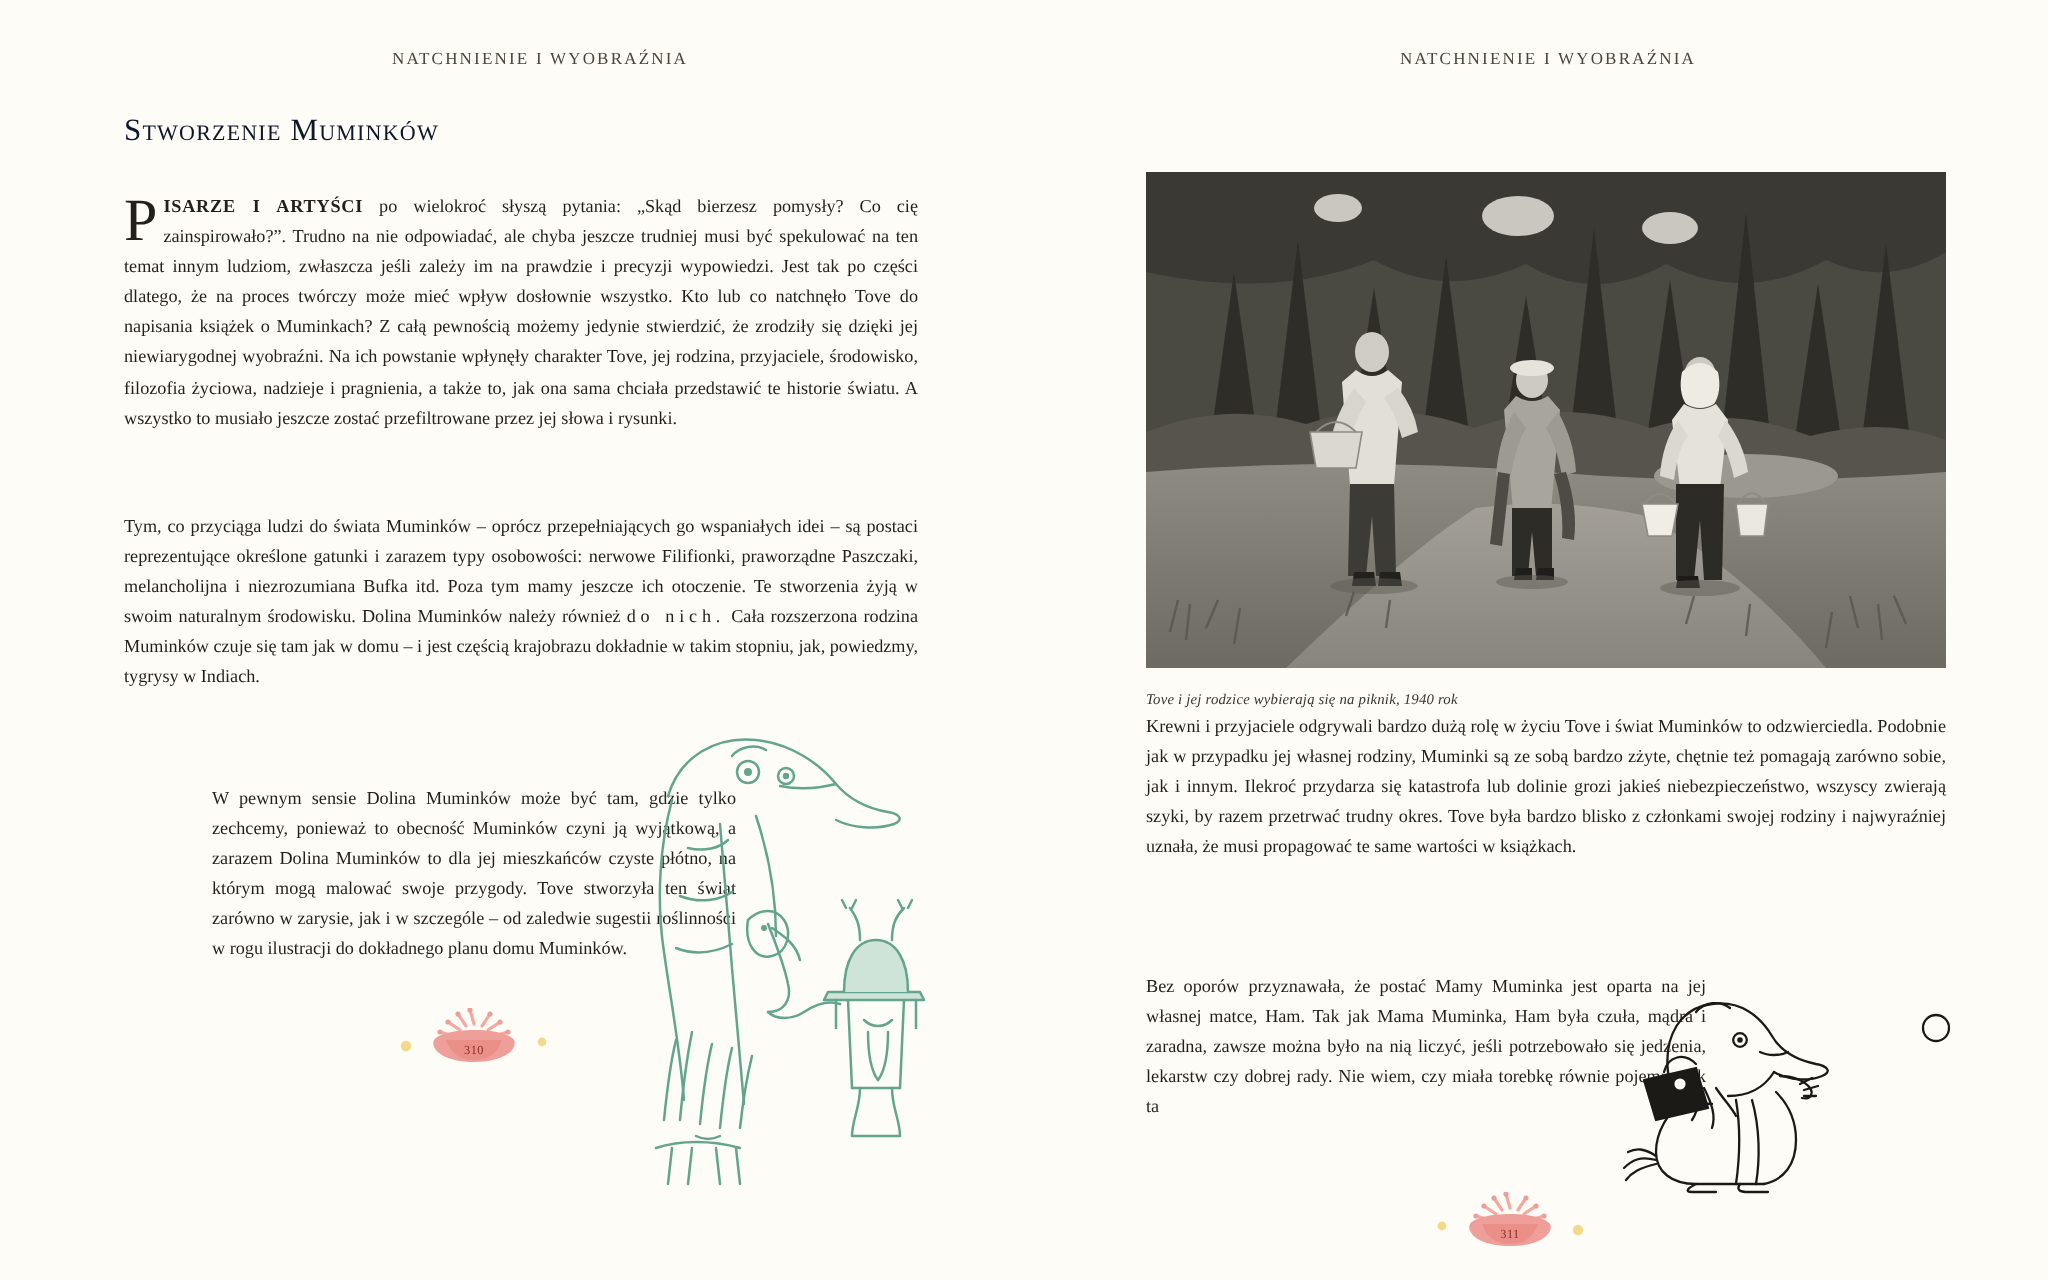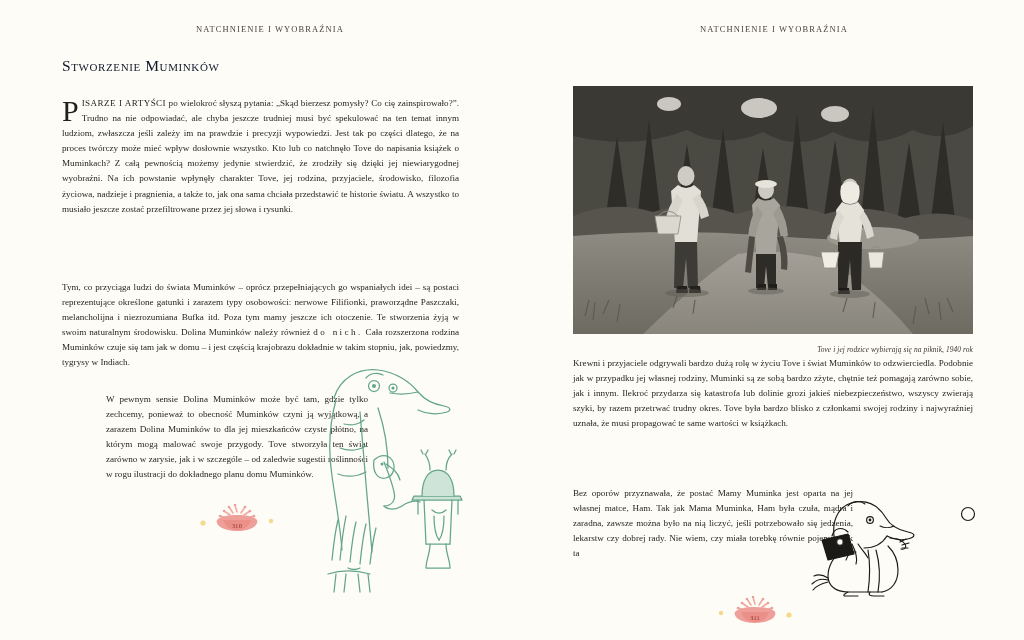--- a/index.html
+++ b/index.html
@@ -51,36 +51,36 @@
   #lp-para1{left:62px;top:96px;width:397px;}
   #lp-para1 .dropcap{
     float:left;
     font-size:30px;
     line-height:26px;
     padding:1px 3px 0 0;
     margin-top:1px;
     font-family:"Liberation Serif", serif;
     color:#221f1c;
   }
-  #lp-para1 .smallcaps{font-variant:small-caps;letter-spacing:0.4px;}
-  #lp-para2{left:62px;top:280px;width:397px;}
+  #lp-para1 .smallcaps{font-variant:small-caps;letter-spacing:0.4px;font-weight:bold;}
+  #lp-para2{left:62px;top:256px;width:397px;}
   #lp-para3{left:62px;top:392px;width:262px;margin-left:44px;}
   #lp-para4{left:62px;top:528px;width:262px;}
   .spaced{letter-spacing:2.4px;}
 
   
   .photo{
     position:absolute;left:573px;top:86px;width:400px;height:248px;
     background:#6e6a62;
     overflow:hidden;
   }
   .photo svg{display:block;width:100%;height:100%;}
   .caption{
     position:absolute;left:573px;top:345px;width:400px;
-    text-align:right;
+    text-align:left;
     font-style:italic;
     font-size:7.4px;
     color:#3a352f;
     letter-spacing:0.1px;
   }
   #rp-para1{left:573px;top:356px;width:400px;}
   #rp-para2{left:573px;top:486px;width:280px;}
 
   
   .illo-green{position:absolute;left:326px;top:364px;width:140px;height:232px;}

